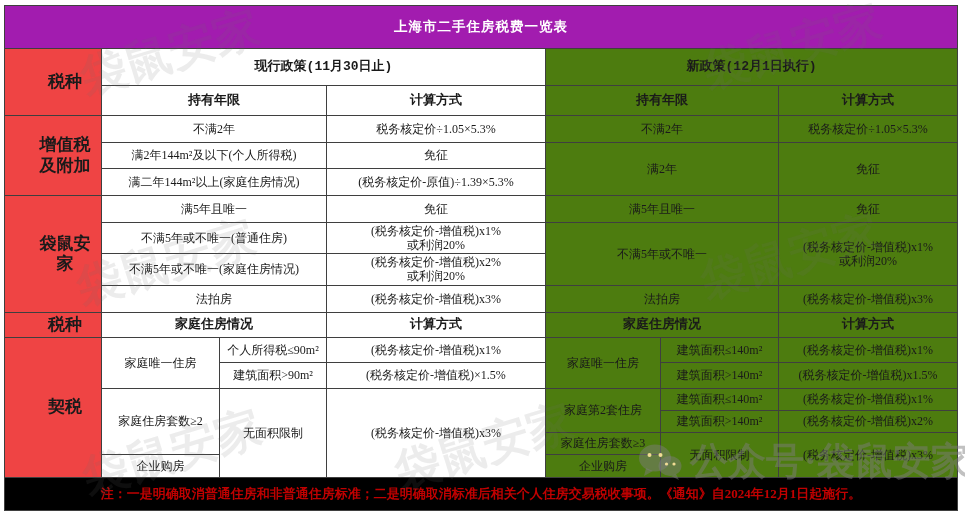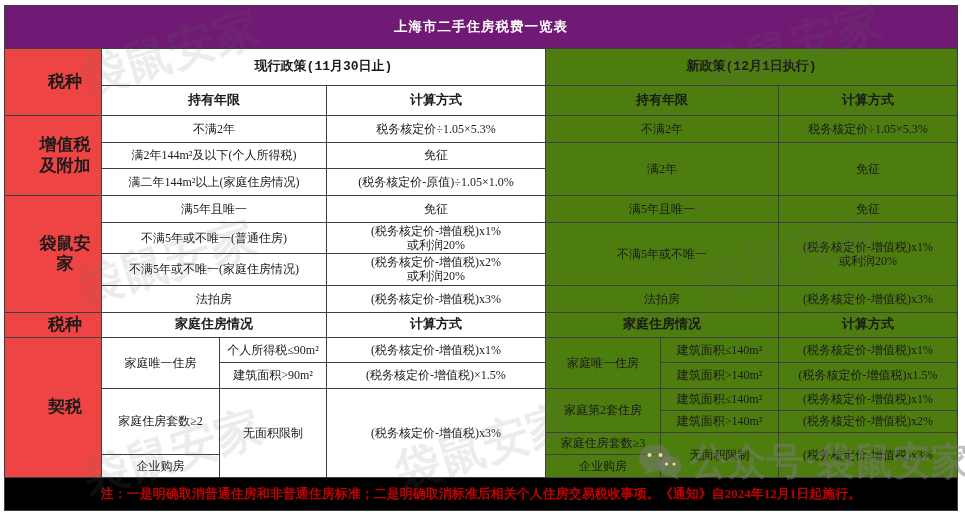--- a/index.html
+++ b/index.html
@@ -4,21 +4,21 @@
 <style>
   html,body { margin:0; padding:0; background:#ffffff; }
   body { font-family:"Liberation Serif","DejaVu Serif",serif; }
   .page { position:relative; width:965px; height:512px; background:#ffffff; overflow:hidden; }
 
   table.tax { border-collapse:collapse; table-layout:fixed; position:absolute; left:4px; top:5px; width:953px; }
   td { border:1px solid #3f3f3f; text-align:center; vertical-align:middle;
        font-size:12px; color:#1a1a1a; padding:1px 3px; line-height:1.18;
        white-space:pre-line; overflow:hidden; }
 
-  .green  { background:#701a75; color:#ffffff; font-weight:bold; font-size:13.5px; letter-spacing:1px; }
+  .green  { background:#a21caf; color:#ffffff; font-weight:bold; font-size:13.5px; letter-spacing:1px; }
   .gray   { background:#ef4444; font-weight:bold; font-size:17px;padding-left:27px; }
   .yellow { background:#4d7c0f; }
   .bold   { font-weight:bold; font-size:13px;font-family:Liberation Mono, monospace; }
   .note-cell { color:#C00000; font-weight:bold; font-size:13px; background:#000000; }
 
   tr.r-title{height:43px} tr.r-h1{height:37px} tr.r-h2{height:30px}
   tr.r-v1{height:27px} tr.r-v2{height:26px} tr.r-v3{height:27px}
   tr.r-p1{height:27px} tr.r-p2{height:30px} tr.r-p3{height:31px} tr.r-p4{height:27px}
   tr.r-hh{height:25px}
   tr.r-d1{height:25px} tr.r-d2{height:26px} tr.r-d3{height:22px}
@@ -73,21 +73,21 @@
       <td class="yellow">税务核定价÷1.05×5.3%</td>
     </tr>
     <tr class="r-v2">
       <td colspan="2">满2年144m²及以下(个人所得税)</td>
       <td>免征</td>
       <td colspan="2" rowspan="2" class="yellow">满2年</td>
       <td rowspan="2" class="yellow">免征</td>
     </tr>
     <tr class="r-v3">
       <td colspan="2">满二年144m²以上(家庭住房情况)</td>
-      <td>(税务核定价-原值)÷1.05×1.0%</td>
+      <td>(税务核定价-原值)÷1.39×5.3%</td>
     </tr>
 
     <tr class="r-p1">
       <td rowspan="4" class="gray">袋鼠安家</td>
       <td colspan="2">满5年且唯一</td>
       <td>免征</td>
       <td colspan="2" class="yellow">满5年且唯一</td>
       <td class="yellow">免征</td>
     </tr>
     <tr class="r-p2">

